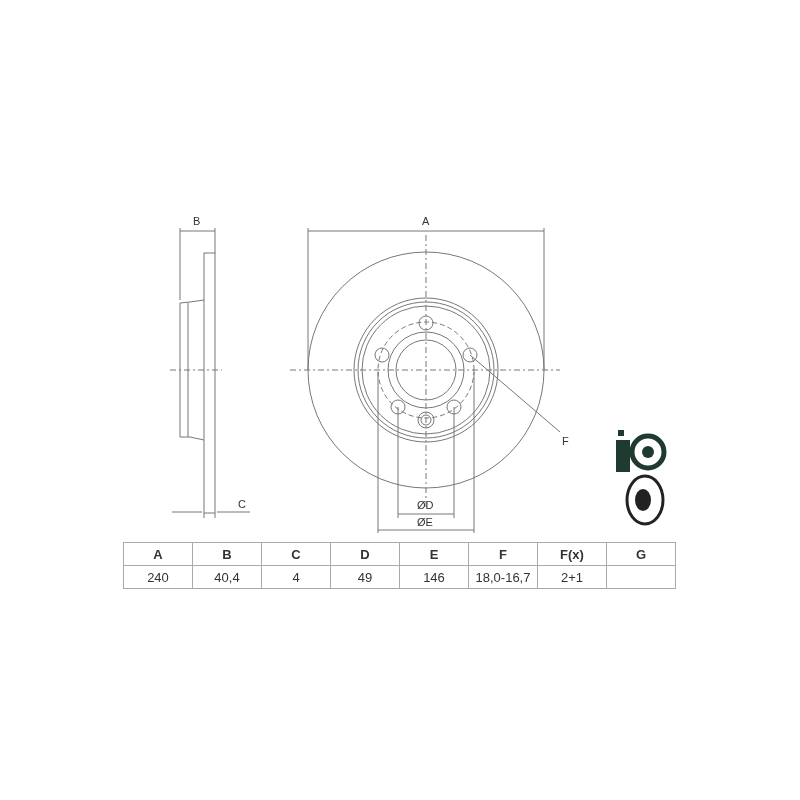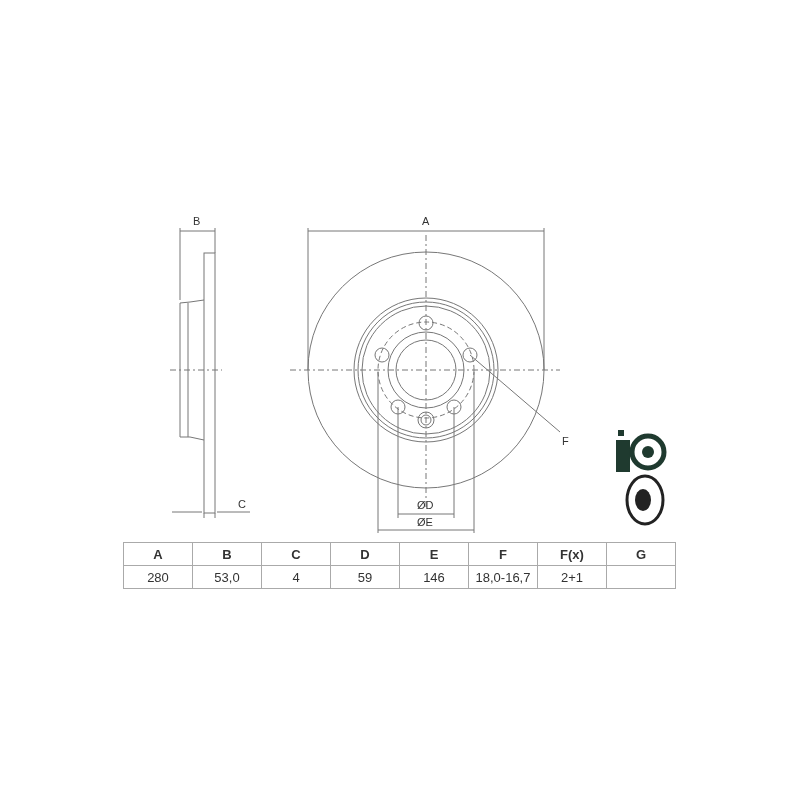--- a/index.html
+++ b/index.html
@@ -84,23 +84,23 @@
     <th>A</th>
     <th>B</th>
     <th>C</th>
     <th>D</th>
     <th>E</th>
     <th>F</th>
     <th>F(x)</th>
     <th>G</th>
   </tr>
   <tr>
-    <td>280</td>
-    <td>53,0</td>
+    <td>240</td>
+    <td>40,4</td>
     <td>4</td>
-    <td>59</td>
+    <td>49</td>
     <td>146</td>
     <td>18,0-16,7</td>
     <td>2+1</td>
     <td></td>
   </tr>
 </tbody>
   </table>
 
 </body></html>

